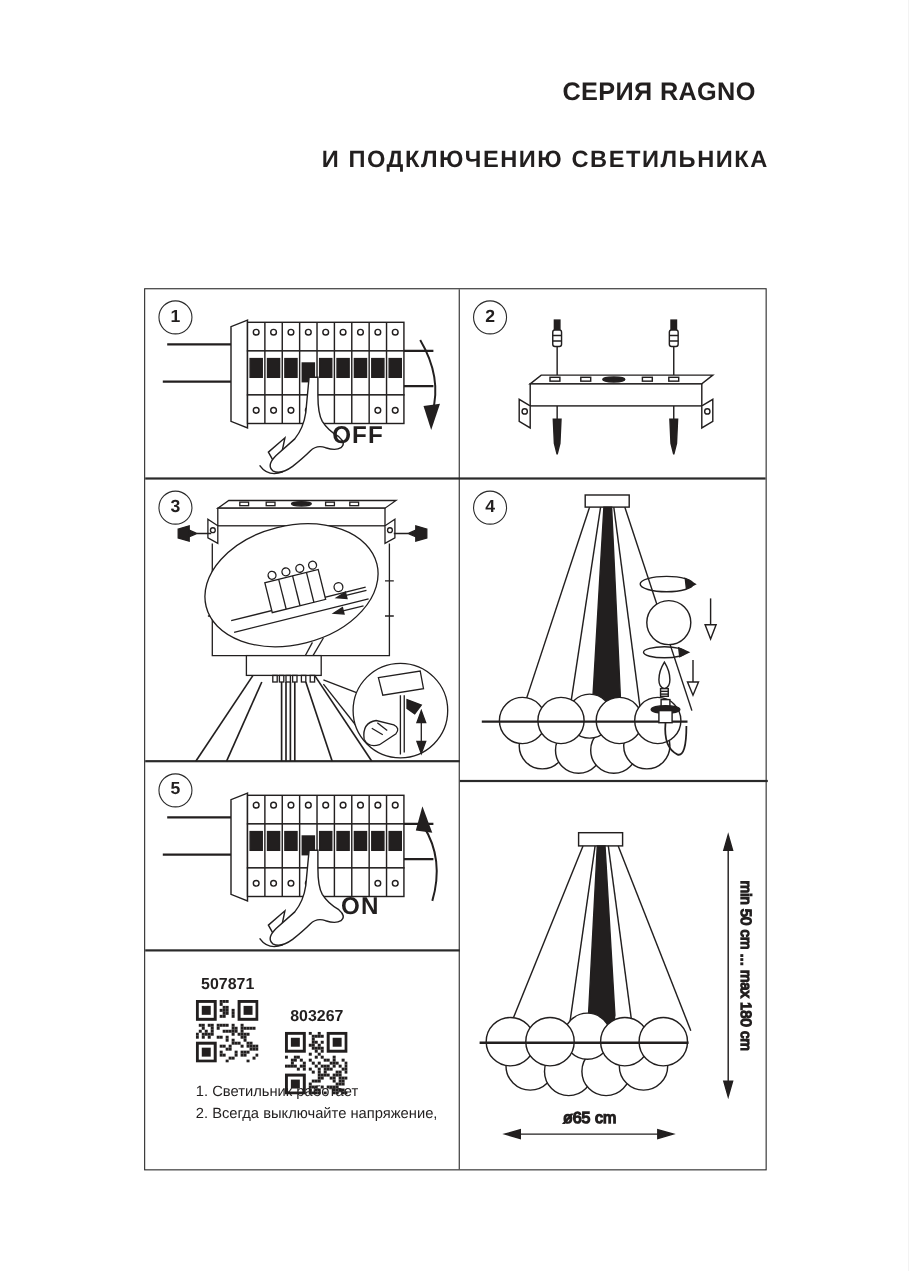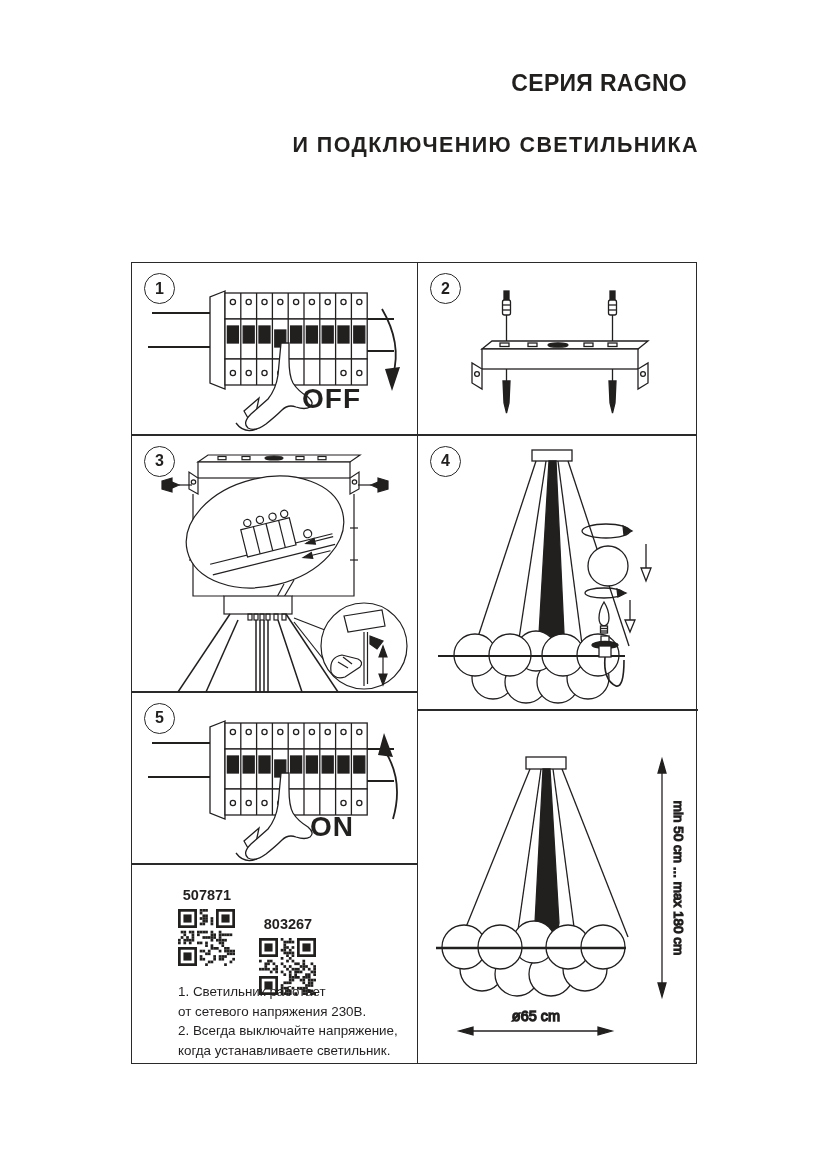--- a/index.html
+++ b/index.html
@@ -17,21 +17,21 @@
   #grid{position:absolute;left:131px;top:262px;width:566px;height:802px;
         border:1.5px solid #2a2a2a;box-sizing:border-box;}
   .panel{position:absolute;box-sizing:border-box;}
   .gline{position:absolute;background:#2a2a2a;}
   .num-badge{
     position:absolute;top:10px;left:12px;width:29px;height:29px;border:1.6px solid #2a2a2a;
     border-radius:50%;display:flex;align-items:center;justify-content:center;
     font-size:16px;font-weight:bold;background:#fff;z-index:3;
   }
   .art{position:absolute;left:0;top:0;width:100%;height:100%;}
-  .switch-label{position:absolute;font-size:28px;font-weight:600;letter-spacing:1px;color:#221f1f;}
+  .switch-label{position:absolute;font-size:22px;font-weight:600;letter-spacing:1px;color:#221f1f;}
   
   #qr-area{position:absolute;left:0;top:601px;width:286px;height:201px;}
   .qr-col{position:absolute;top:23px;width:58px;text-align:center;}
   .qr-label{font-size:14.5px;font-weight:bold;margin-bottom:6px;}
   .qr-box{width:57px;height:57px;display:block;}
   #notes{position:absolute;left:46px;top:118px;font-size:13.4px;line-height:19.5px;}
   svg text{font-family:"Liberation Sans","DejaVu Sans",sans-serif;}
 </style>
 </head>
 <body>
@@ -656,23 +656,21 @@
             <rect x="1.36" y="1.36" width="16.29" height="16.29" fill="none" stroke="#221f1f" stroke-width="2.71"></rect>
             <rect x="5.43" y="5.43" width="8.14" height="8.14"></rect>
             <rect x="39.36" y="1.36" width="16.29" height="16.29" fill="none" stroke="#221f1f" stroke-width="2.71"></rect>
             <rect x="43.43" y="5.43" width="8.14" height="8.14"></rect>
             <rect x="1.36" y="39.36" width="16.29" height="16.29" fill="none" stroke="#221f1f" stroke-width="2.71"></rect>
             <rect x="5.43" y="43.43" width="8.14" height="8.14"></rect>
           </svg>
       </div>
       <div id="notes">
         <div>1. Светильник работает</div>
-        <div>от сетевого напряжения 230В.</div>
         <div>2. Всегда выключайте напряжение,</div>
-        <div>когда устанавливаете светильник.</div>
       </div>
     </div>
 
     <div class="panel" style="left:286px;top:447.5px;width:280px;height:354px;">
       <svg class="art" viewBox="0 0 280 354">
         <g stroke="#221f1f" stroke-width="1.3" fill="none">
           <rect x="108" y="46" width="40" height="12" fill="#fff"></rect>
           <g>
             <line x1="112" y1="58" x2="44" y2="226"></line>
             <line x1="144" y1="58" x2="210" y2="226"></line>

